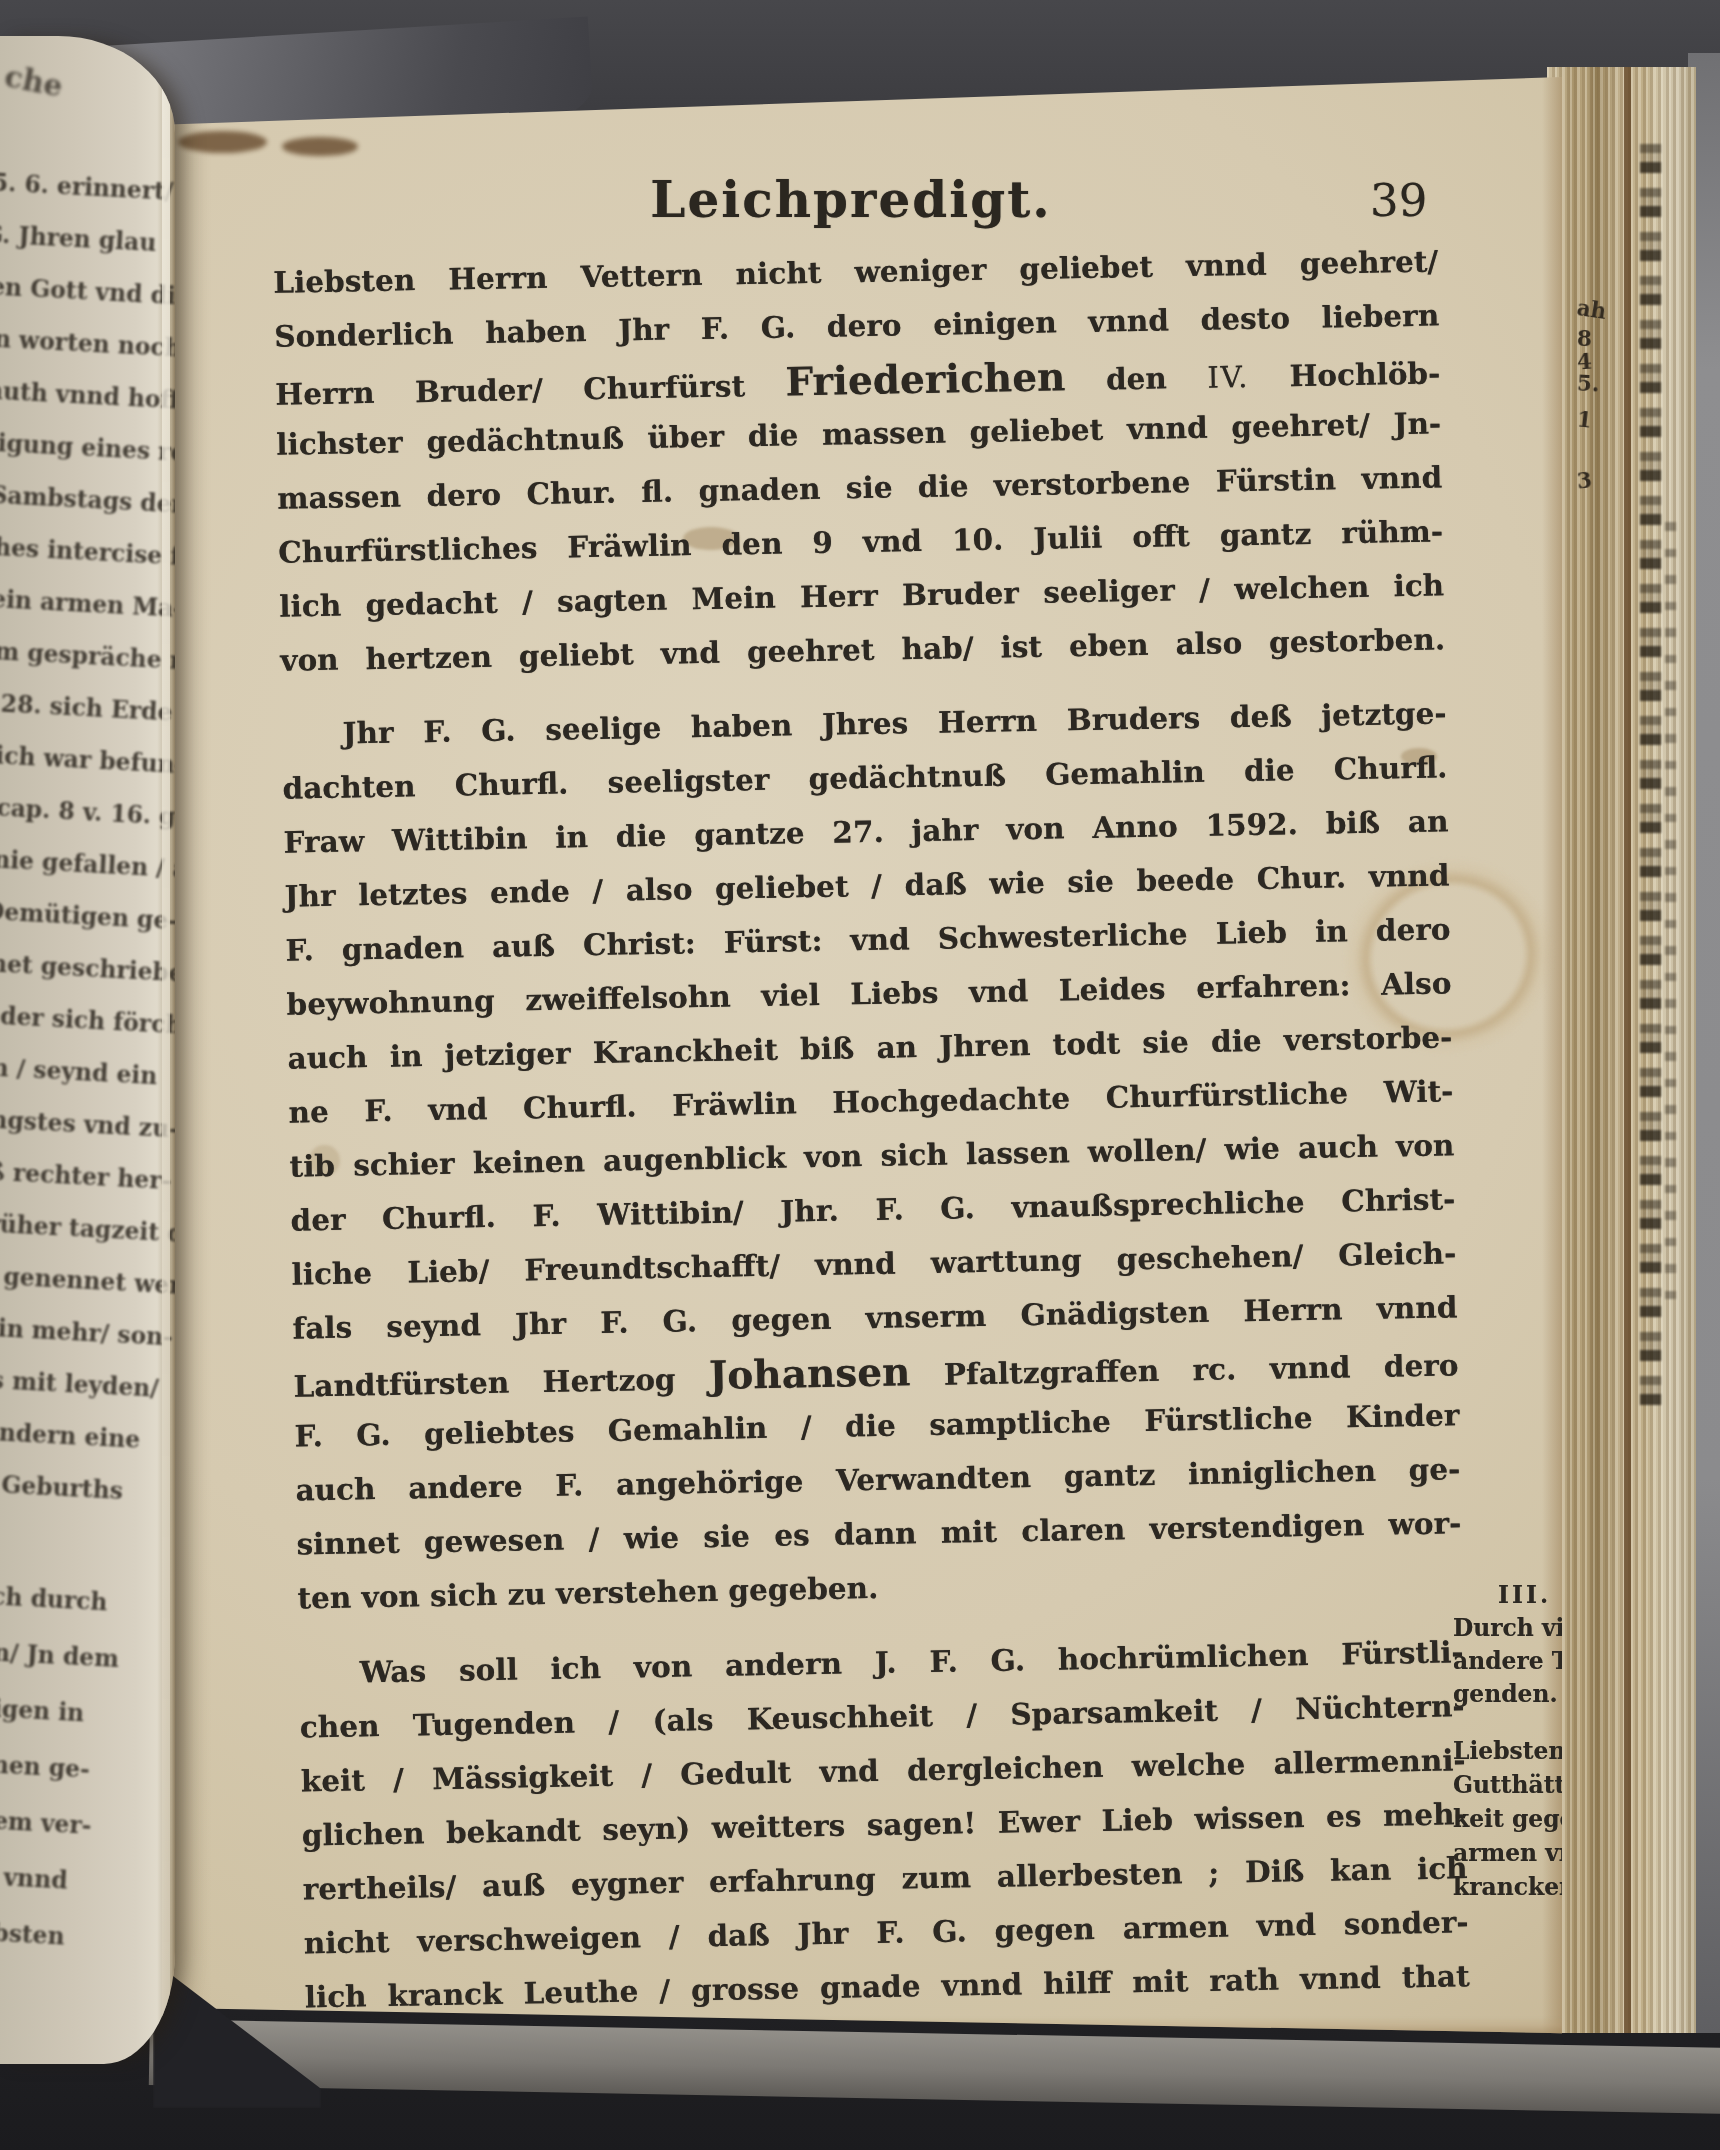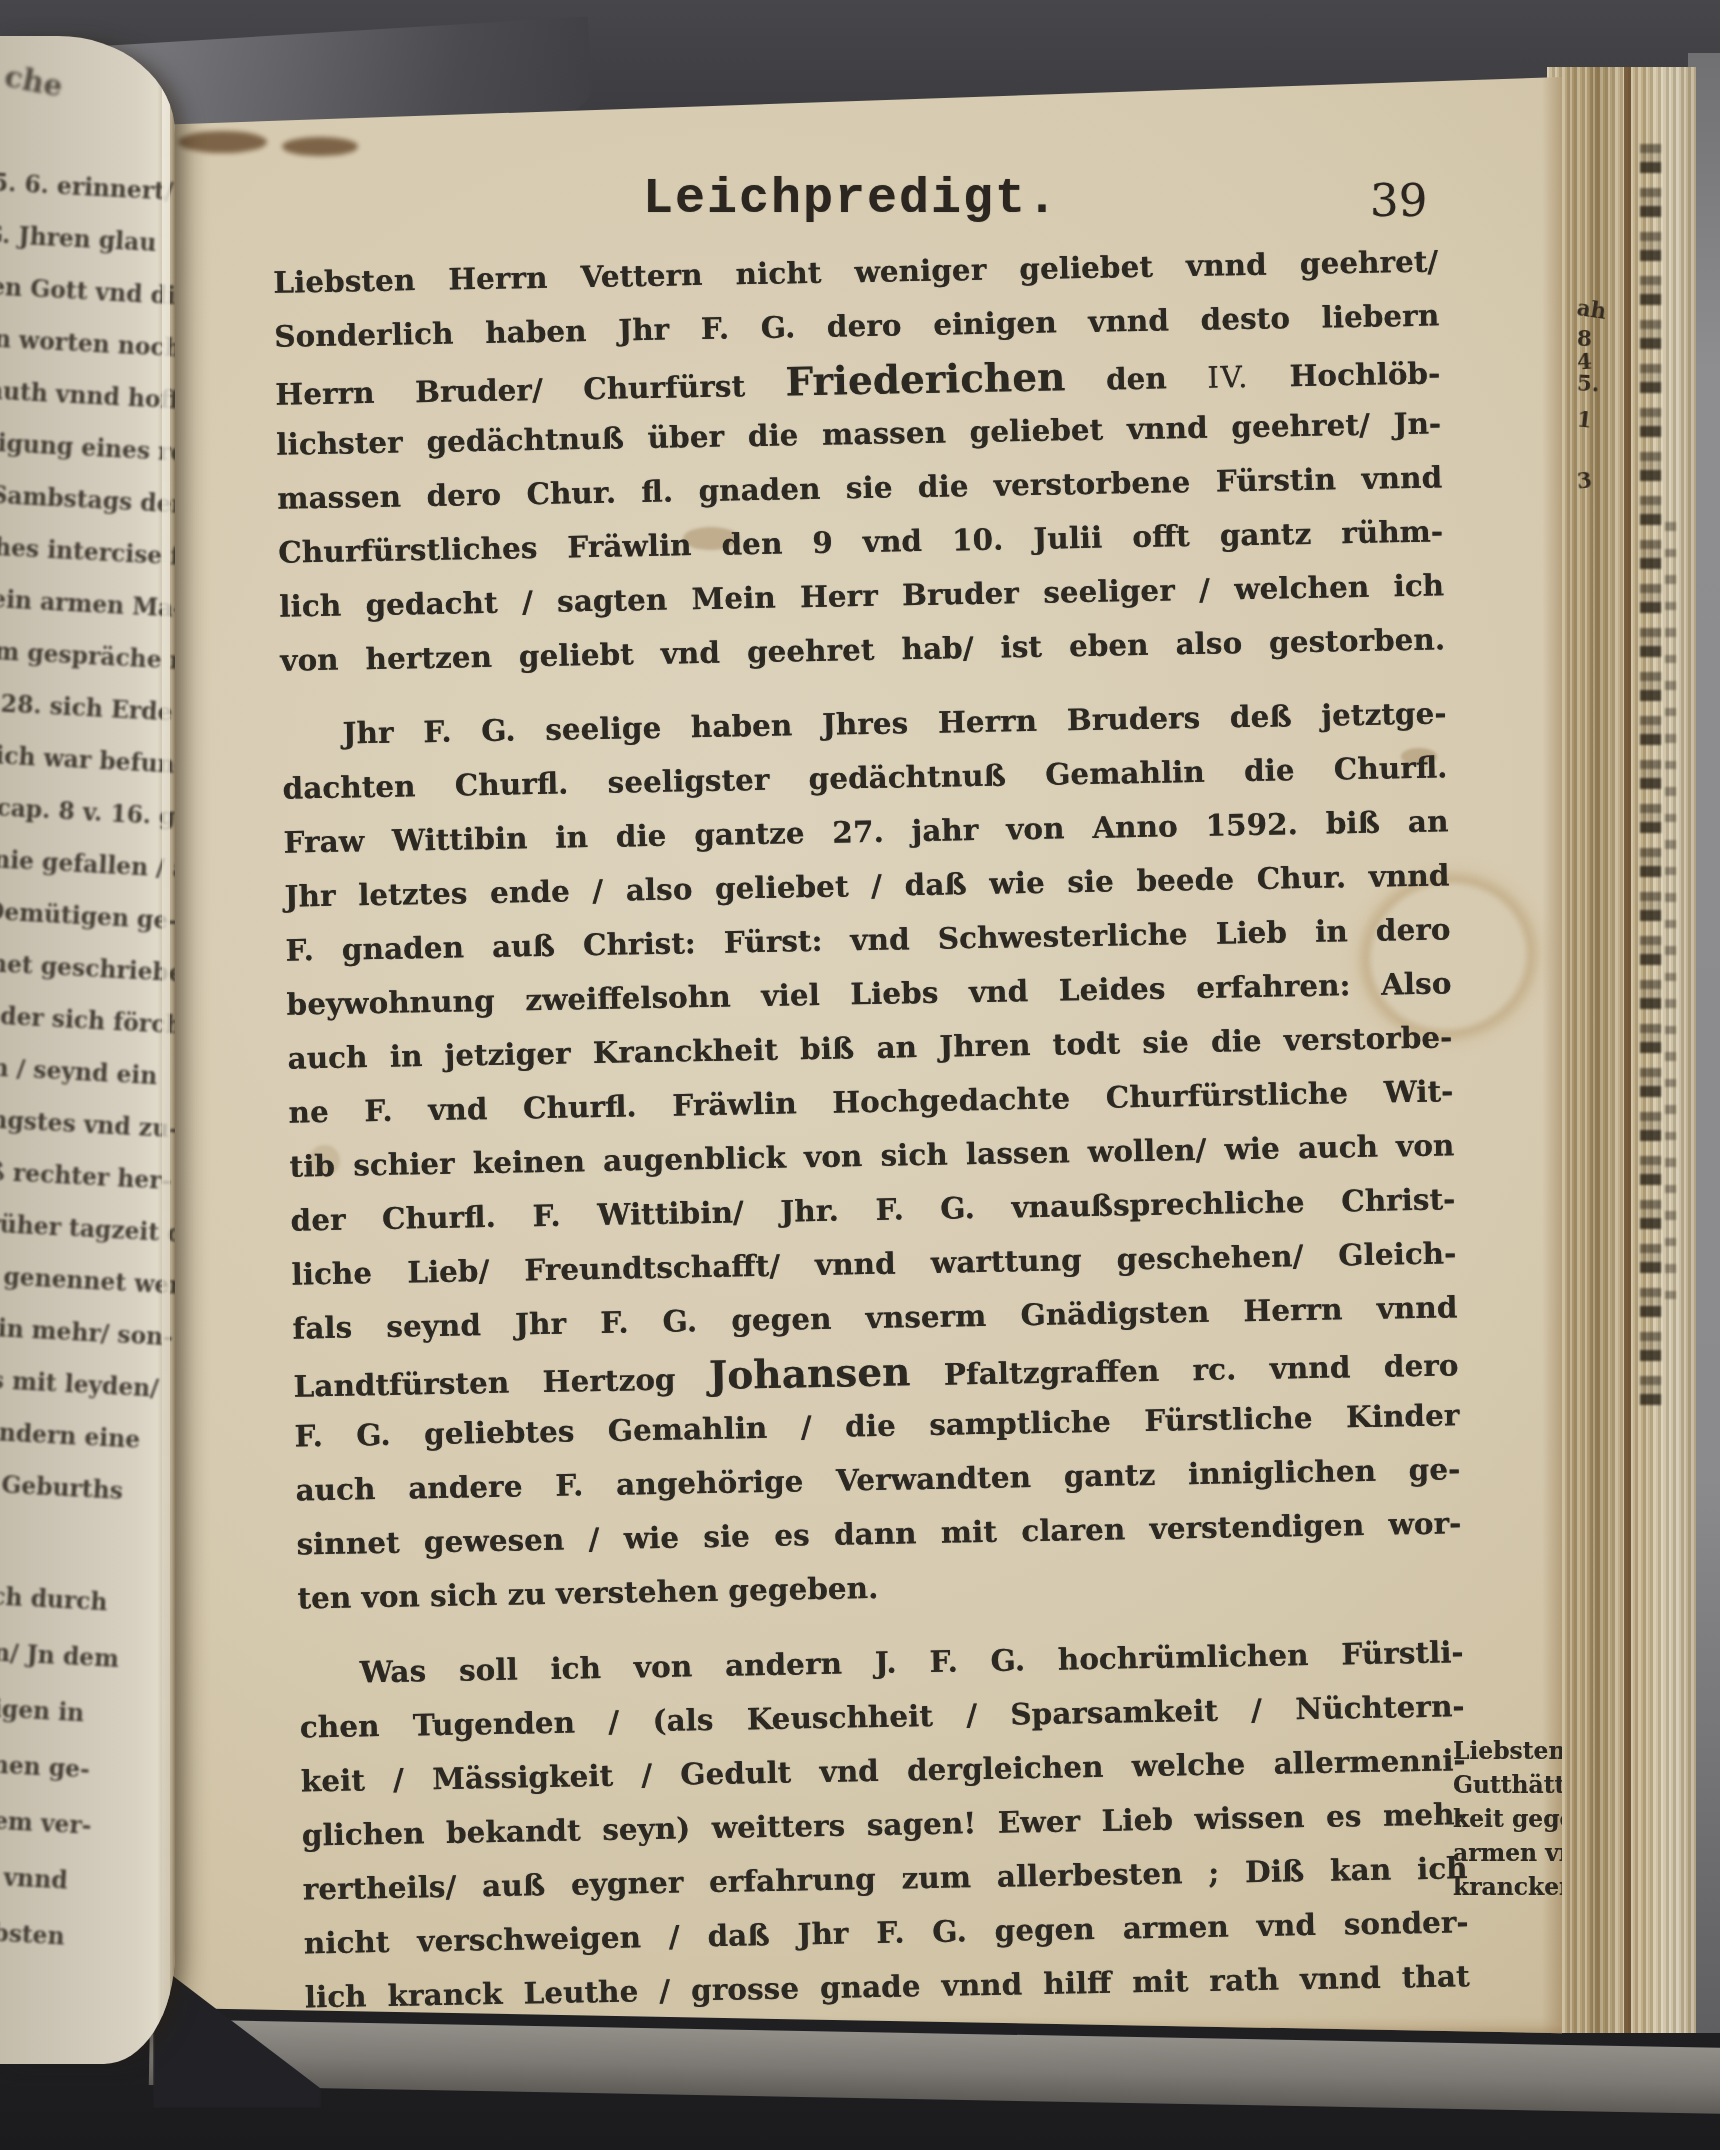--- a/index.html
+++ b/index.html
@@ -50,21 +50,21 @@
   .stain-ring{position:absolute;left:1165px;top:758px;width:285px;height:265px;border-radius:50%;
     transform:rotate(-14deg);filter:blur(1.5px);
     background:radial-gradient(closest-side,rgba(196,168,118,0) 52%,rgba(168,133,78,.34) 58%,rgba(196,168,118,.12) 66%,rgba(196,168,118,0) 75%);}
   .speck{position:absolute;border-radius:50%;filter:blur(1.5px);background:rgba(140,110,62,.35);}
   .sp1{left:542px;top:461px;width:56px;height:23.4px;}
   .sp2{left:1260px;top:682px;width:36px;height:17.3px;}
   .sp3{left:168px;top:1079px;width:30.5px;height:30.5px;background:rgba(140,110,62,.2);}
 
   .page-header{position:absolute;left:0;top:104px;width:1420px;text-align:center;}
   .page-title{font-size:50px;font-weight:700;letter-spacing:2px;color:#2b2720;
-    text-shadow:0 0 1px rgba(43,39,32,.55);font-family:Liberation Mono, monospace;}
+    text-shadow:0 0 1px rgba(43,39,32,.55);}
   .page-number{position:absolute;left:1229px;top:108px;font-size:45px;font-weight:400;color:#2b2720;
     text-shadow:0 0 1px rgba(43,39,32,.5);}
 
   .text-rotor{position:absolute;left:148px;top:179px;width:1165px;transform:rotate(-1.05deg);}
   .tline{width:1165px;height:54px;font-size:29.5px;font-weight:700;line-height:54px;white-space:nowrap;
     text-align:justify;text-align-last:justify;color:#2c2822;text-shadow:0 0 0.8px rgba(44,40,34,.6);}
   .tline.gap{margin-top:20.4px;}
   .tline.indent{text-indent:61px;}
   .tline.nojust{text-align-last:left;}
   .seg.lg{font-size:39px;}
@@ -163,20 +163,26 @@
           <div class="tline indent gap"><span class="seg">Was soll ich von andern J. F. G. hochrümlichen Fürstli-</span></div>
           <div class="tline"><span class="seg">chen Tugenden / (als Keuschheit / Sparsamkeit / Nüchtern-</span></div>
           <div class="tline"><span class="seg">keit / Mässigkeit / Gedult vnd dergleichen welche allermenni-</span></div>
           <div class="tline"><span class="seg">glichen bekandt seyn) weitters sagen! Ewer Lieb wissen es meh-</span></div>
           <div class="tline"><span class="seg">rertheils/ auß eygner erfahrung zum allerbesten ; Diß kan ich</span></div>
           <div class="tline"><span class="seg">nicht verschweigen / daß Jhr F. G. gegen armen vnd sonder-</span></div>
           <div class="tline"><span class="seg">lich kranck Leuthe / grosse gnade vnnd hilff mit rath vnnd that</span></div>
         </div>
     </div>
 
+    <div id="margin-note-1" class="margin-note mn1">
+        <div class="mn-line center">III.</div>
+        <div class="mn-line">Durch vi</div>
+        <div class="mn-line">andere T</div>
+        <div class="mn-line">genden.</div>
+      </div>
     <div id="margin-note-2" class="margin-note mn2">
         <div class="mn-line">Liebsten</div>
         <div class="mn-line">Gutthätti</div>
         <div class="mn-line">keit gegen</div>
         <div class="mn-line">armen vn</div>
         <div class="mn-line">krancken.</div>
       </div>
 
     <div class="catchword">erzeigt</div>
   </div>

